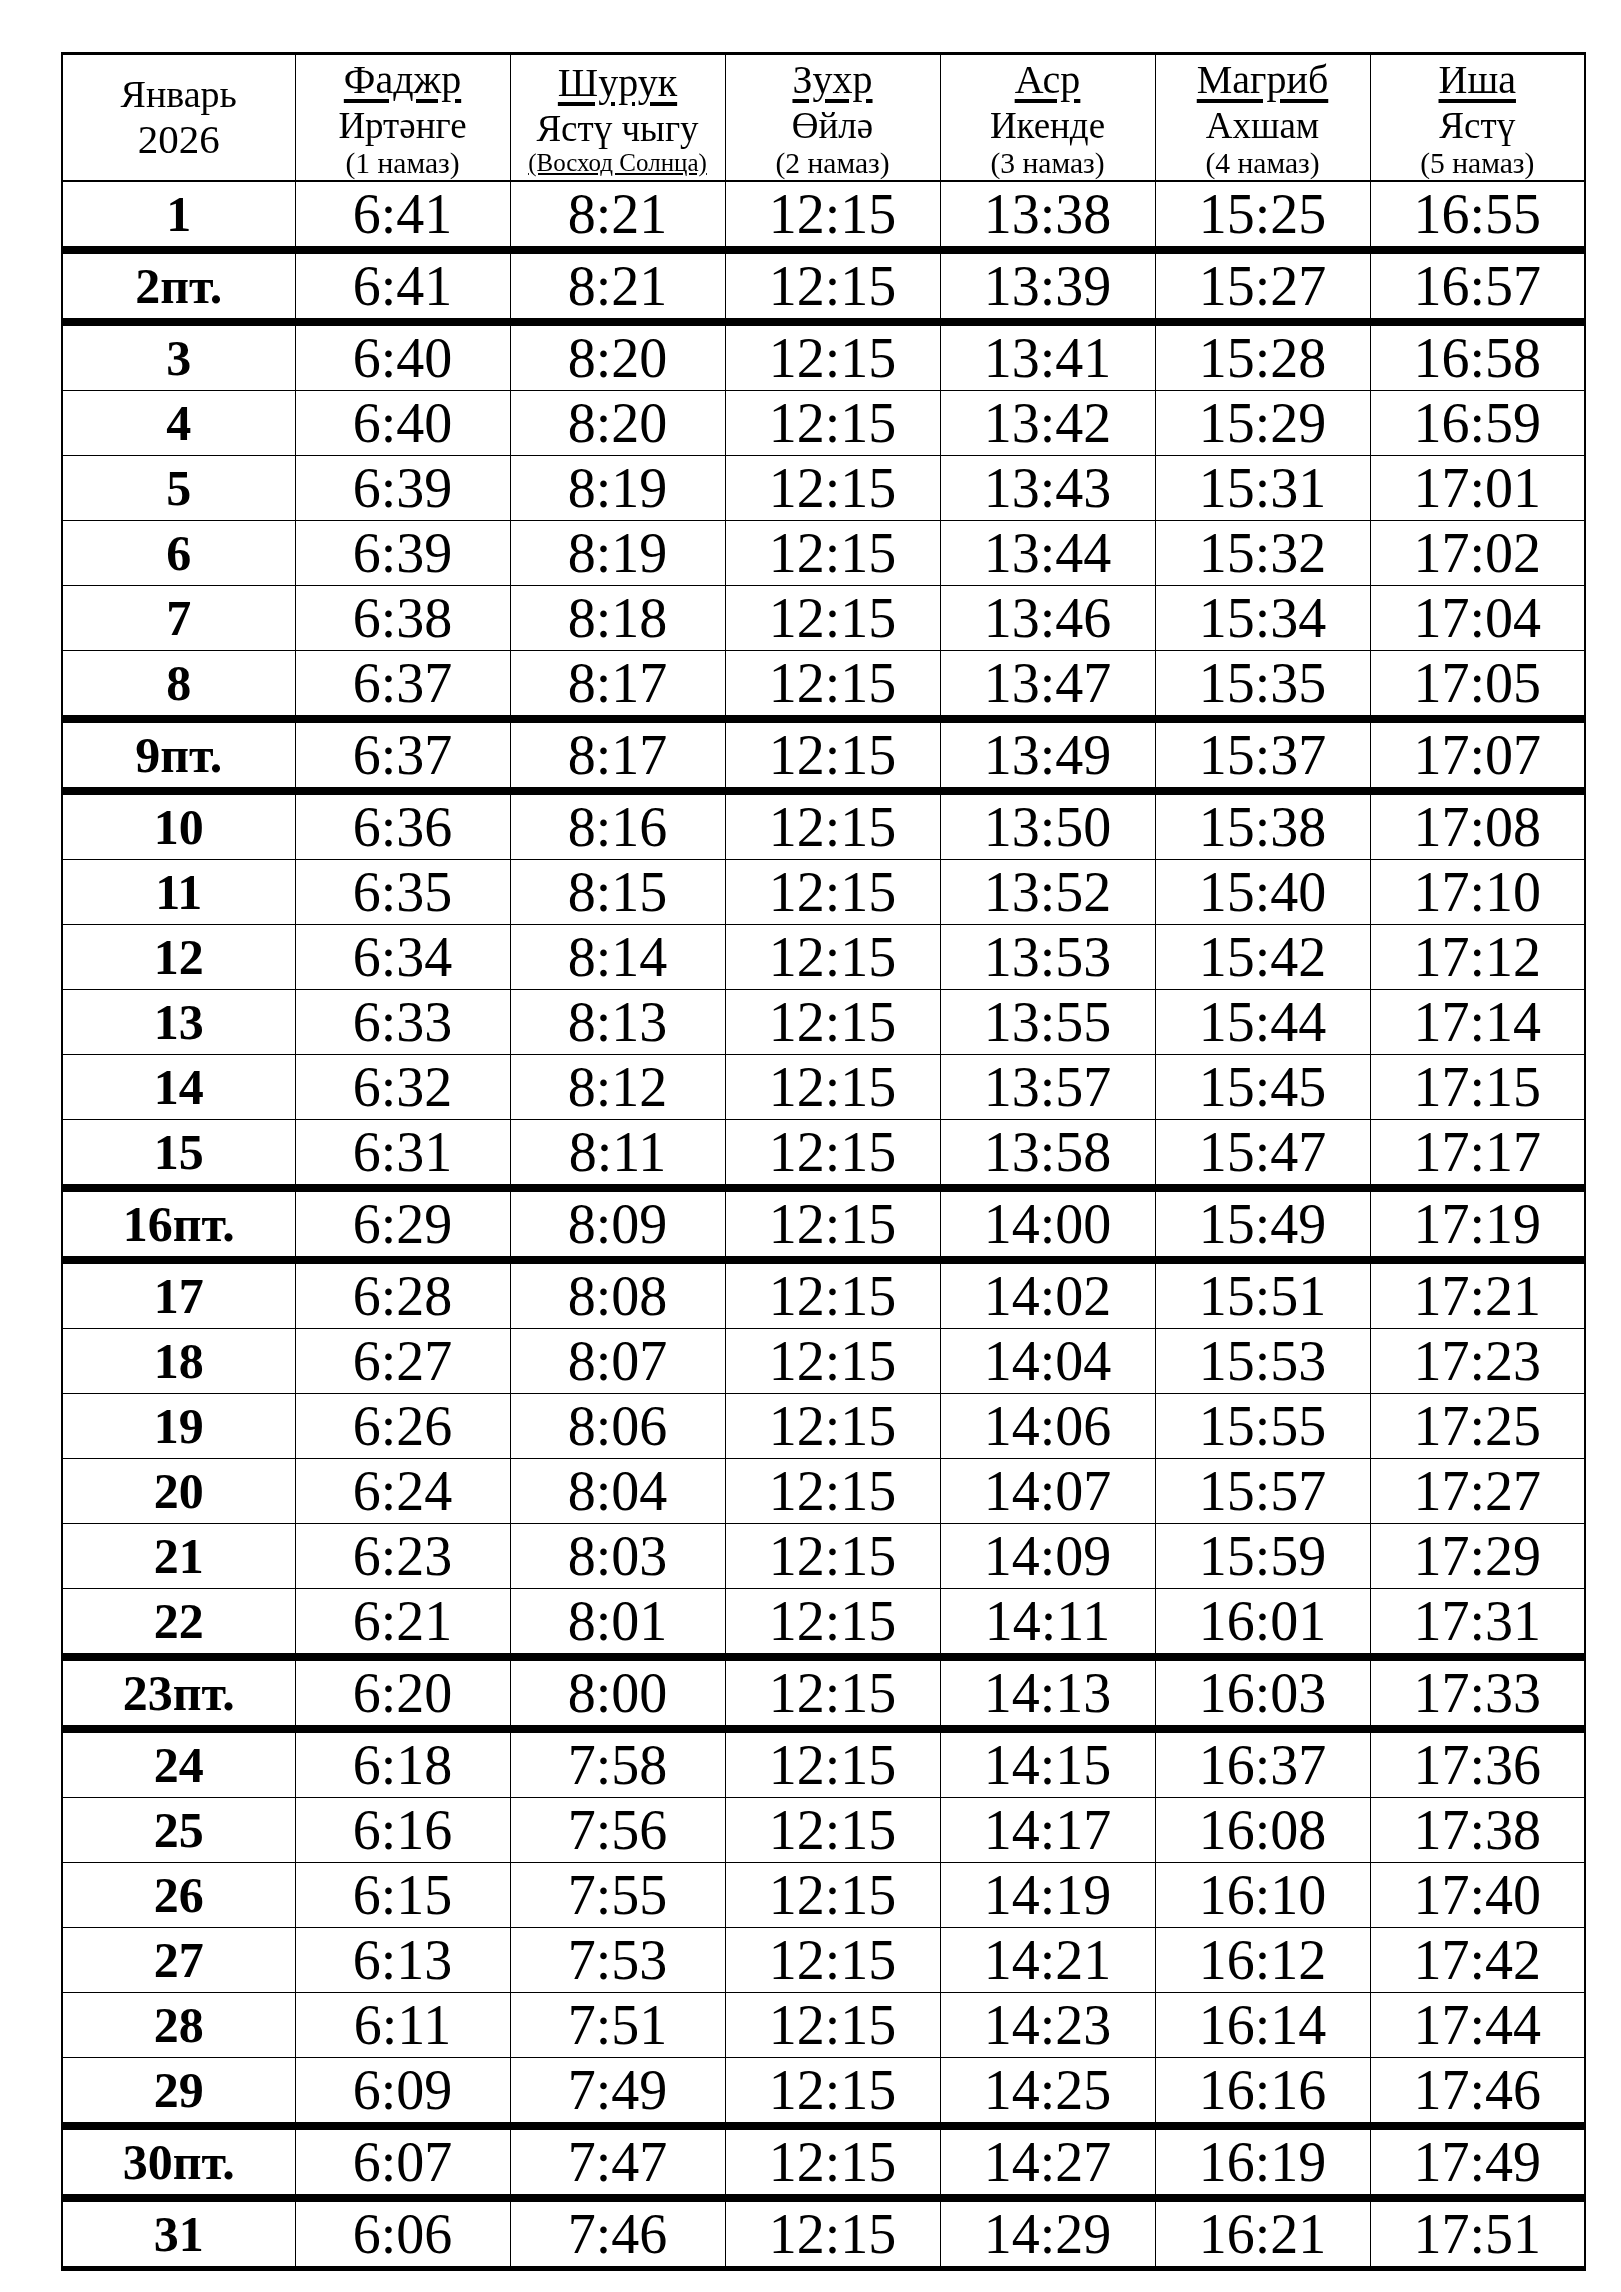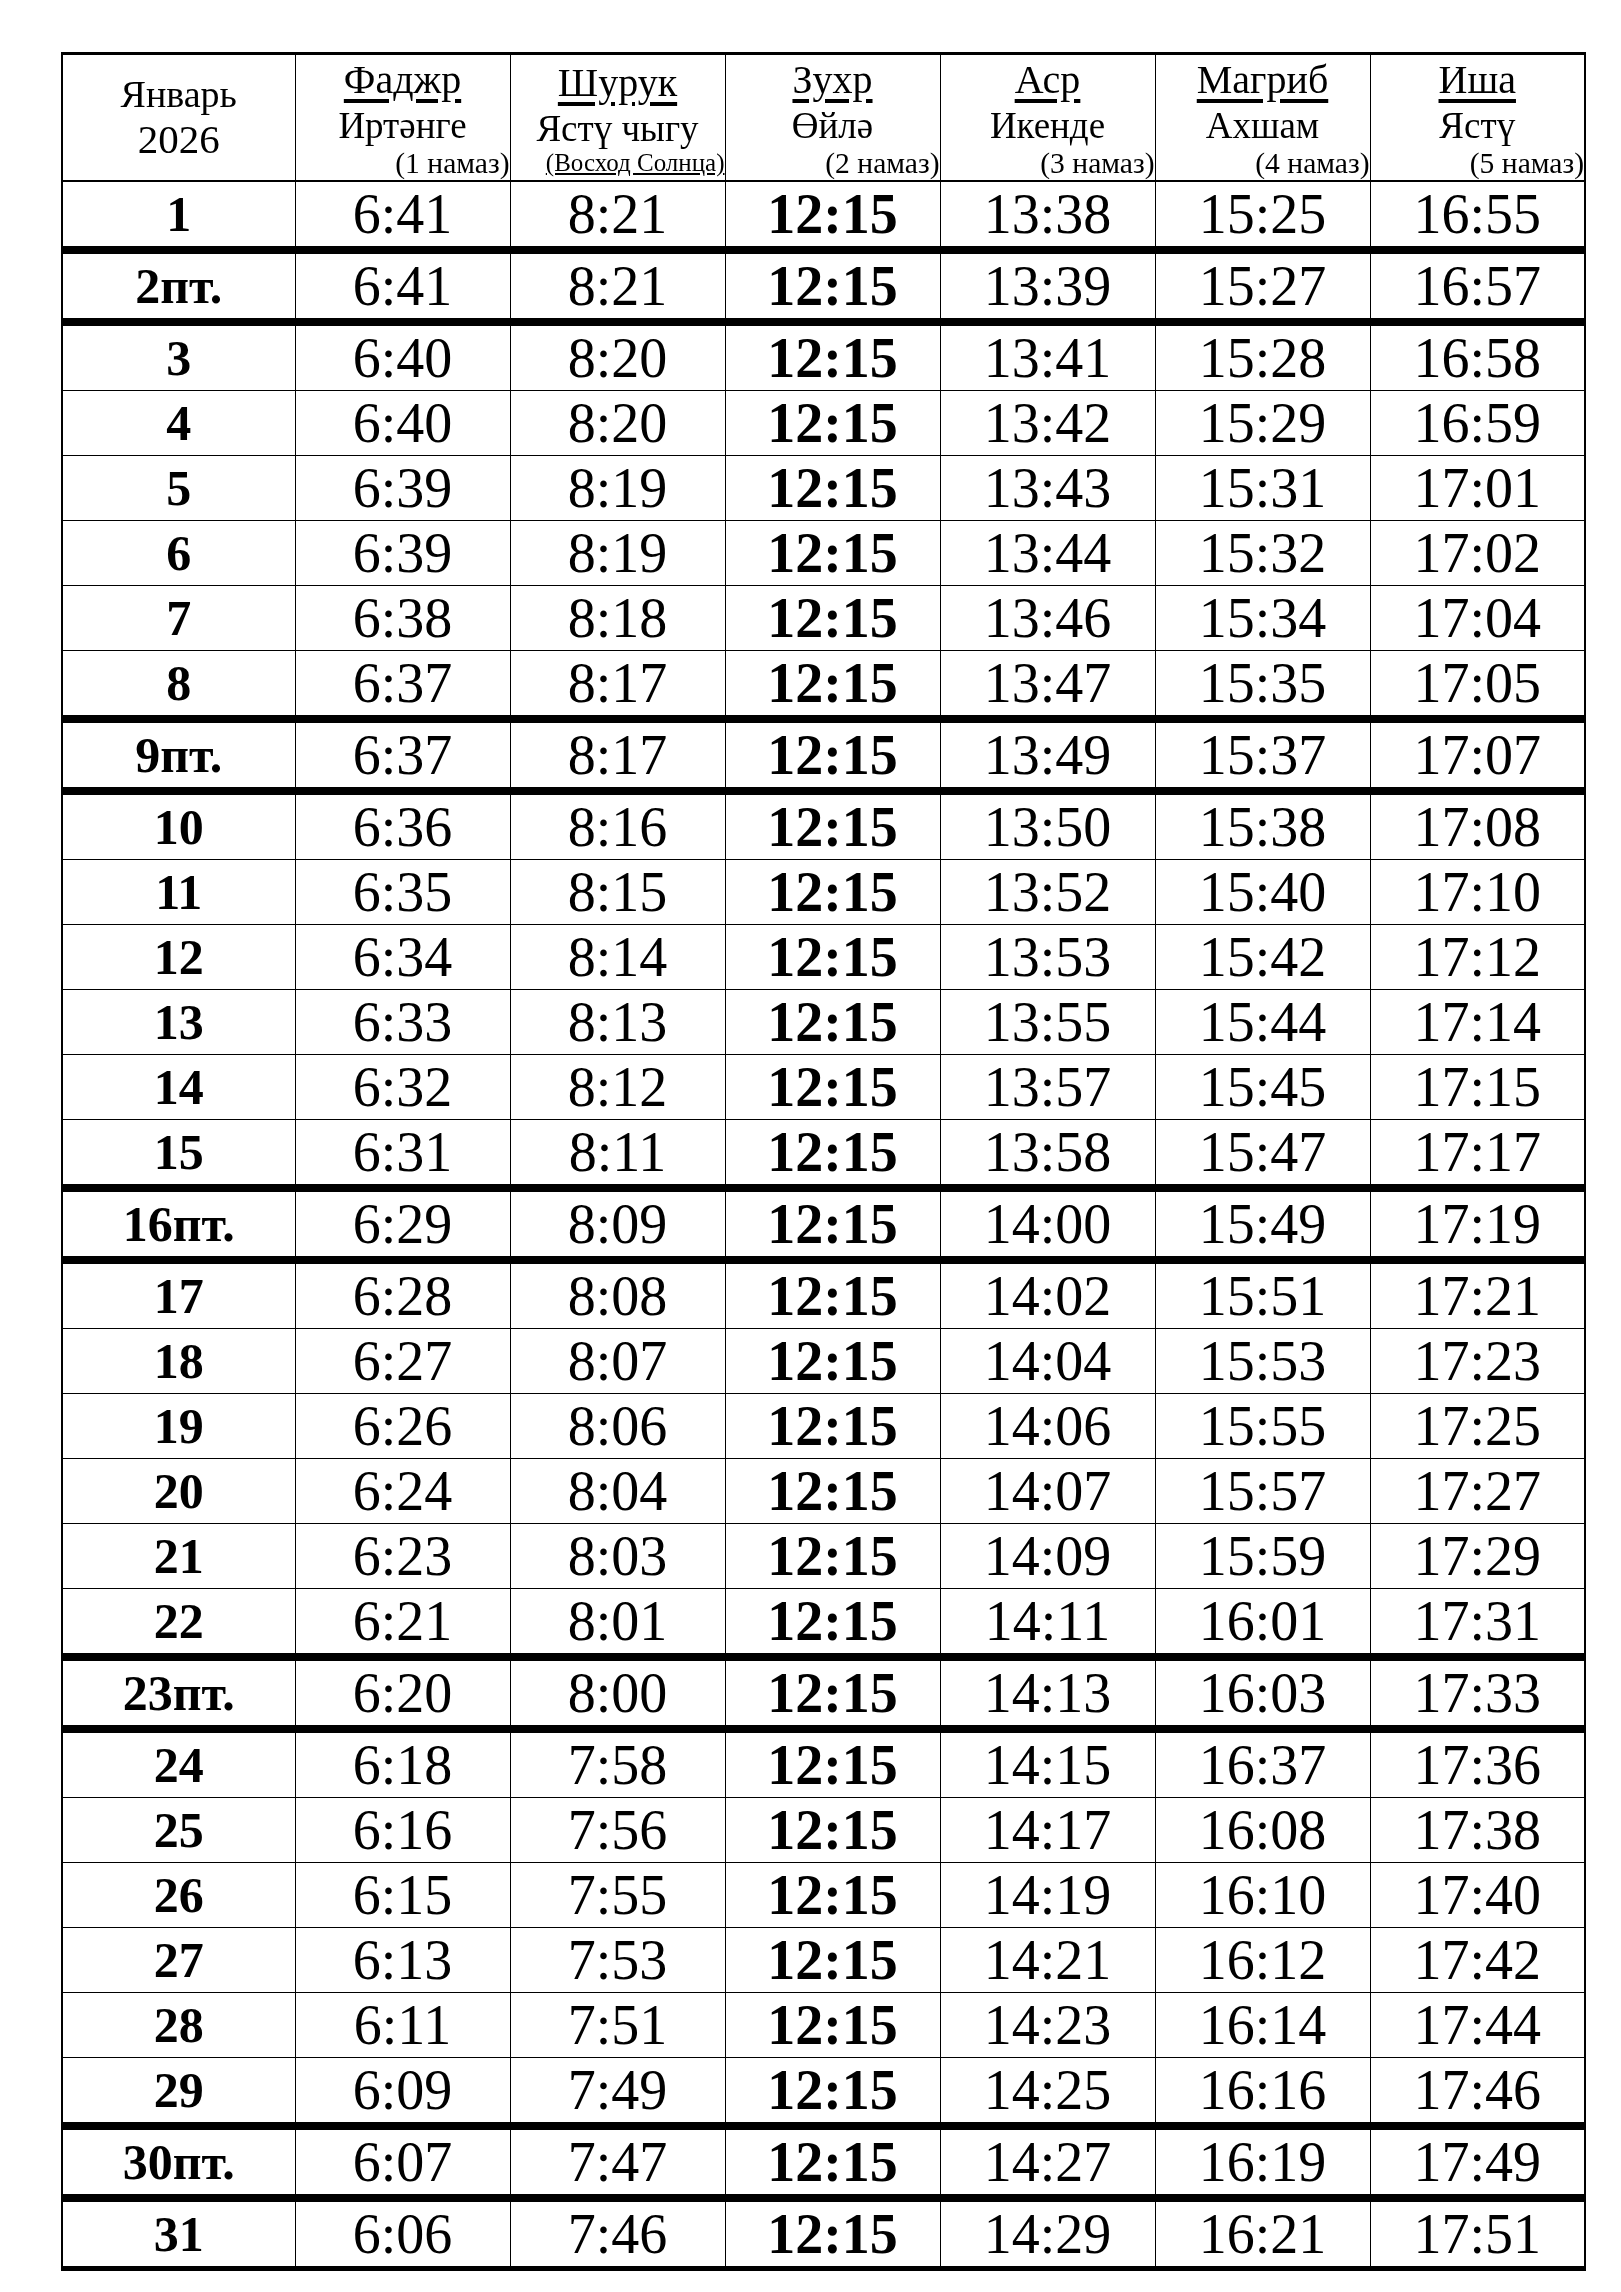--- a/index.html
+++ b/index.html
@@ -32,28 +32,28 @@
   thead th { height: 120px; border-bottom-width: 2.7px; font-weight: normal; }
   .h-title {
     font-size: 40px;
     font-weight: normal;
     text-decoration: underline;
     text-decoration-thickness: 3.6px;
     text-underline-offset: 6.3px;
     line-height: 1.25;
   }
   .h-sub  { font-size: 37px; line-height: 1.12; }
-  .h-cap  { font-size: 29.6px; line-height: 1.15; text-align: right; }
+  .h-cap  { font-size: 29.6px; line-height: 1.15; }
   th.col-shuruk .h-cap { font-size: 25px; text-decoration: underline; }
   .month  { font-size: 38px; line-height: 1.15; }
   .year   { font-size: 41px; line-height: 1.1; }
   tbody td { height: 64px; }
   td.day  { font-size: 50px; font-weight: bold; }
   td.time { font-size: 56px; }
-  td.time.zuhr { font-weight: bold; }
+  td.time.zuhr { font-weight: normal; }
   tr.friday td { border-top-width: 8px; border-bottom-width: 8px; margin-left: 36px; }
 </style>
 </head>
 <body>
 
 <div class="page">
   <table class="timetable">
     <colgroup>
       <col style="width:233px">
       <col style="width:215px">

